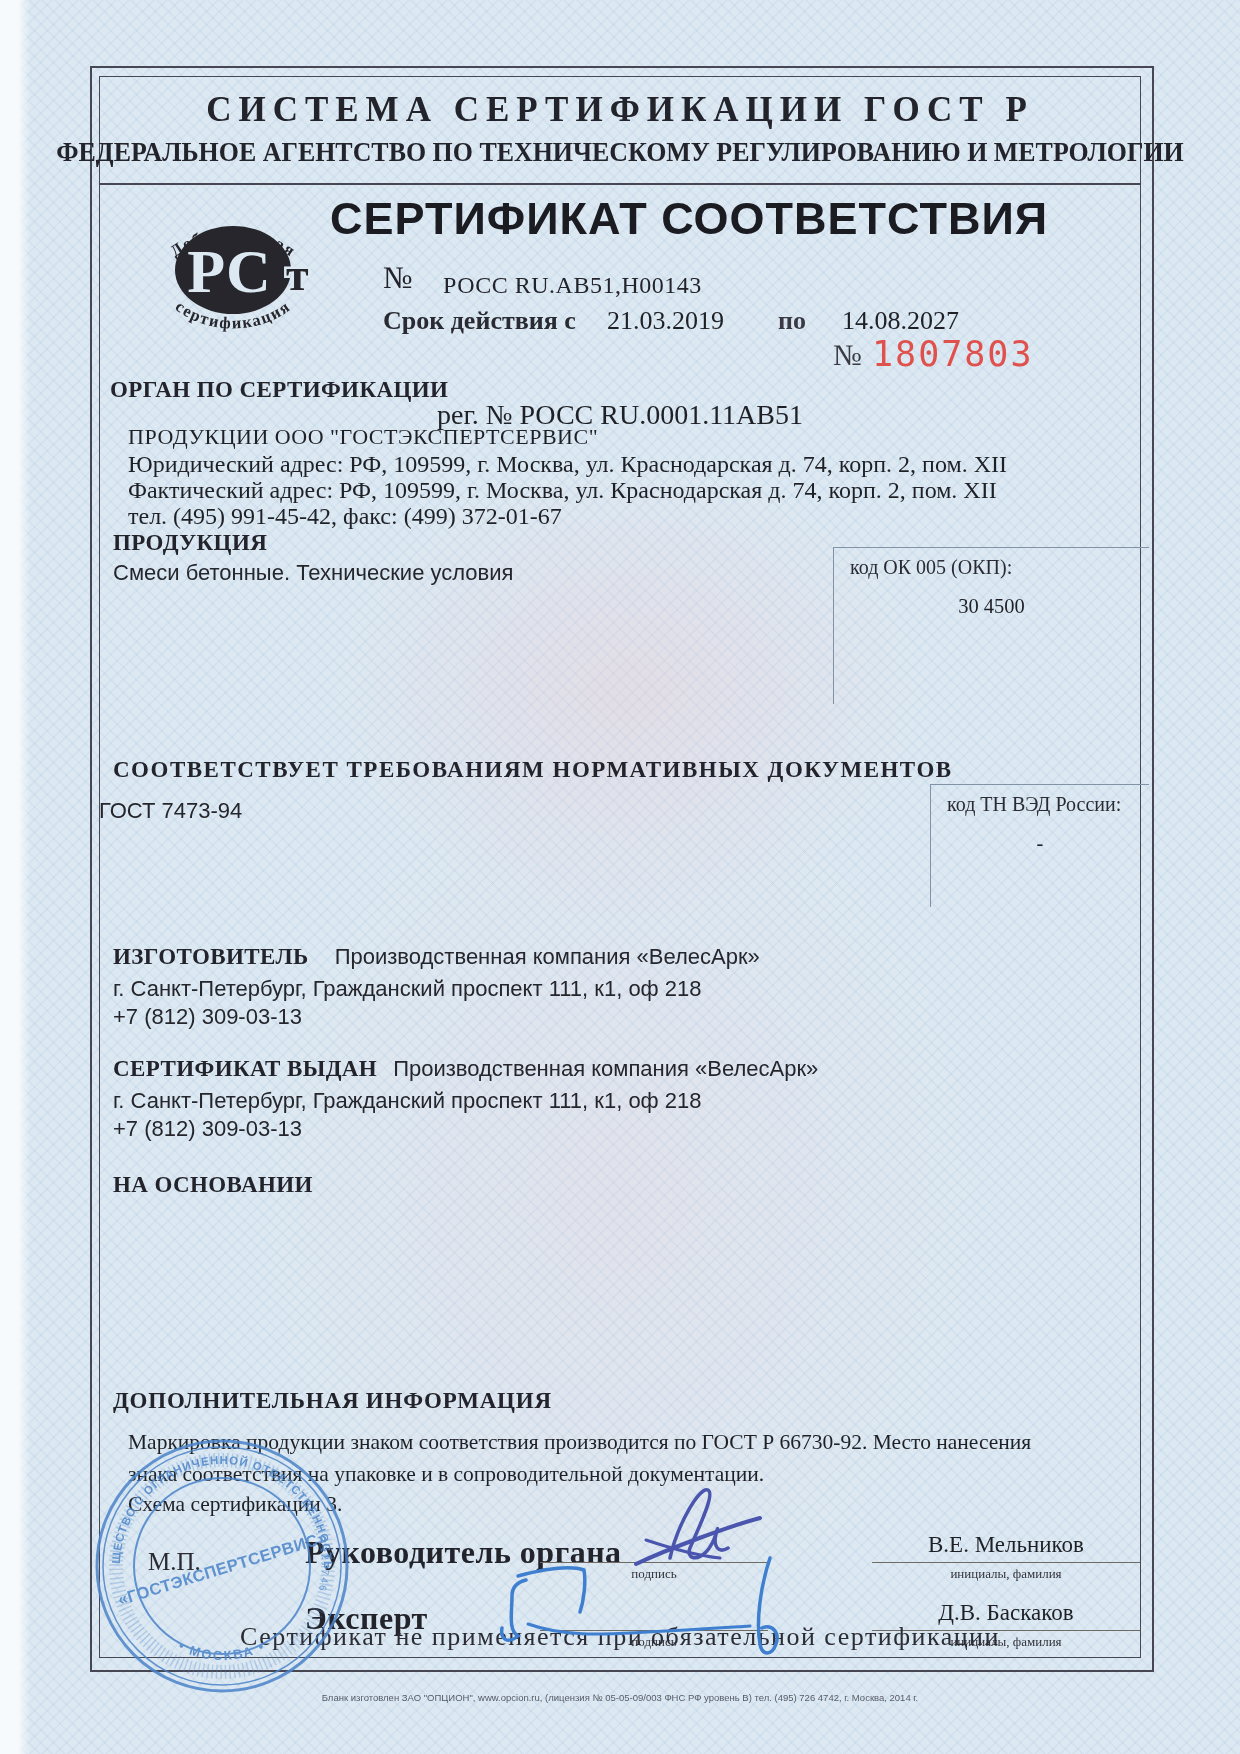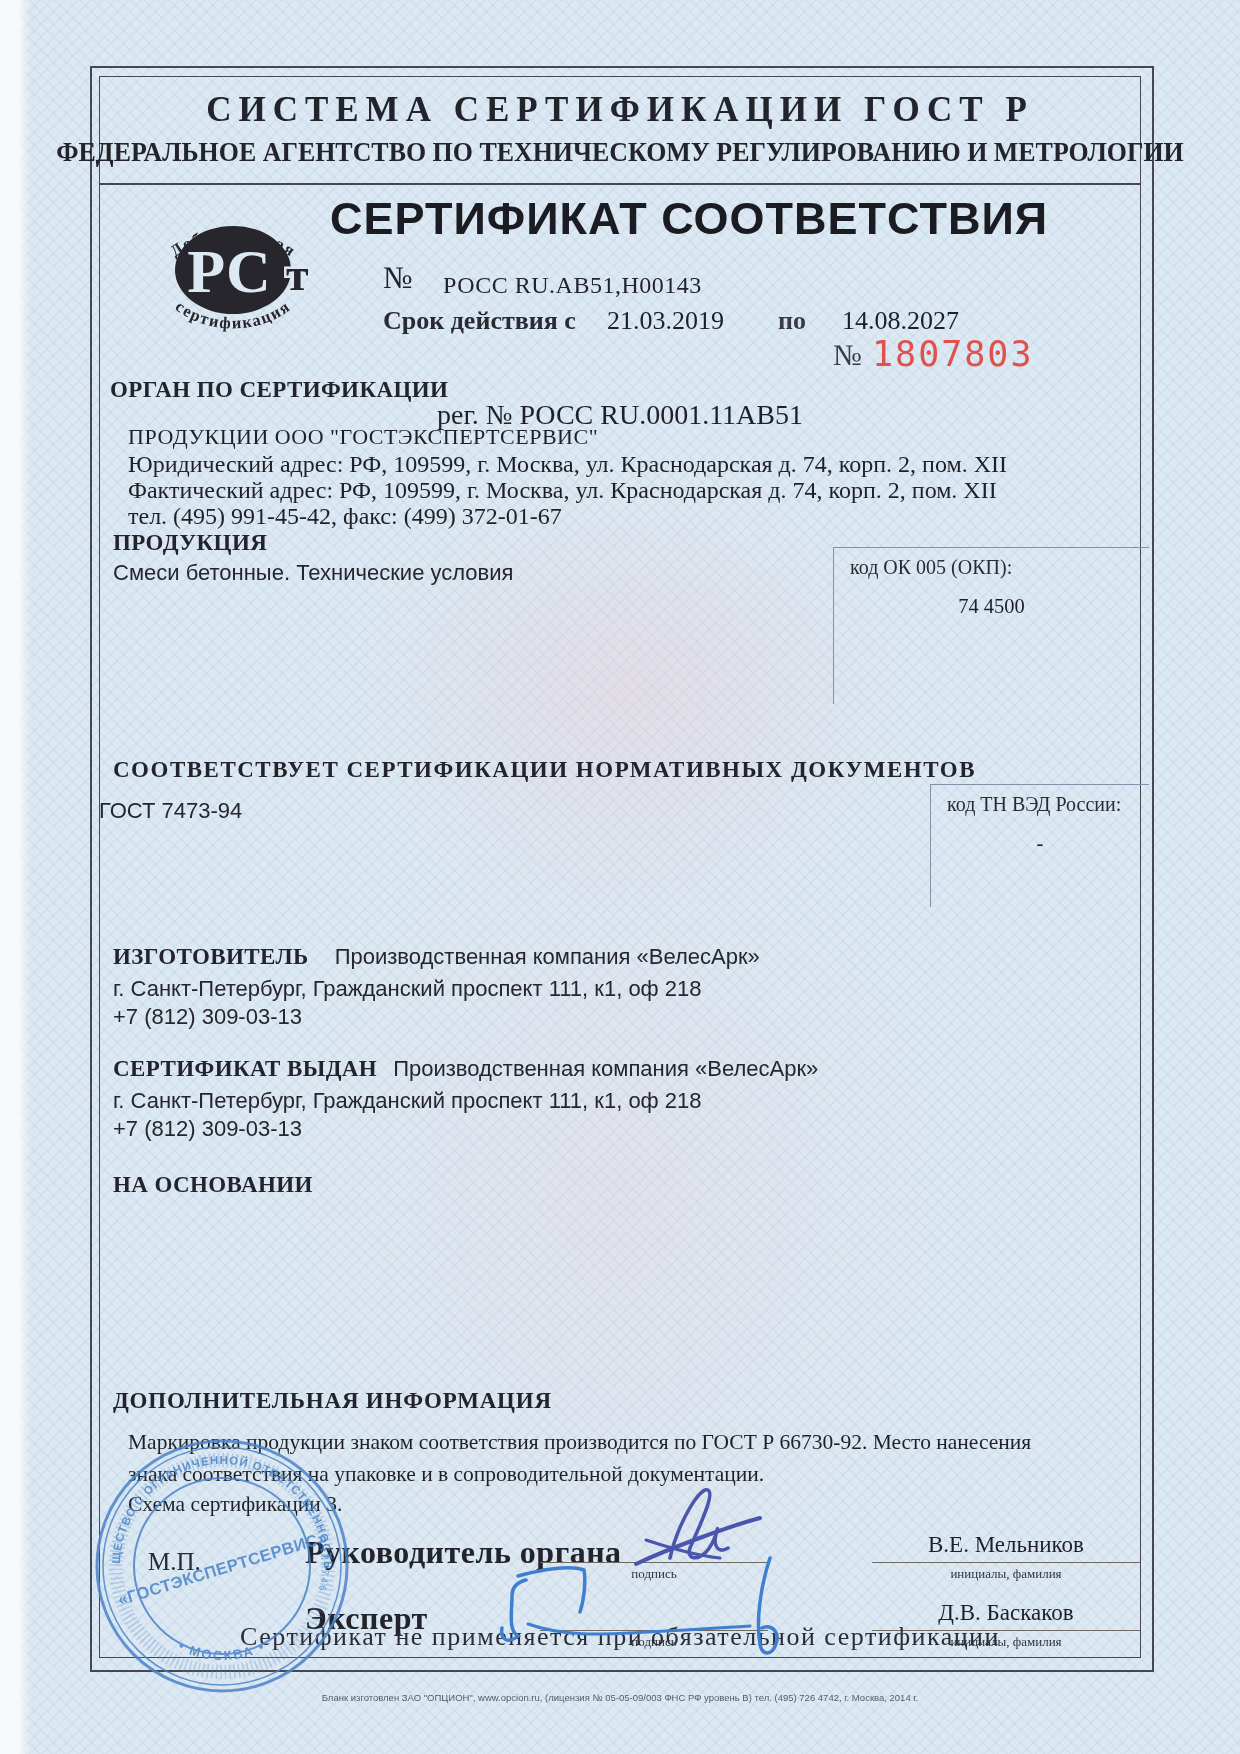--- a/index.html
+++ b/index.html
@@ -131,24 +131,24 @@
   <div class="abs org-name">ПРОДУКЦИИ ООО "ГОСТЭКСПЕРТСЕРВИС"</div>
   <div class="abs body-serif org-legal">Юридический адрес: РФ, 109599, г. Москва, ул. Краснодарская д. 74, корп. 2, пом. XII</div>
   <div class="abs body-serif org-actual">Фактический адрес: РФ, 109599, г. Москва, ул. Краснодарская д. 74, корп. 2, пом. XII</div>
   <div class="abs body-serif org-phone">тел. (495) 991-45-42, факс: (499) 372-01-67</div>
 
   <div class="abs h1 product-heading">ПРОДУКЦИЯ</div>
   <div class="abs sans product-name">Смеси бетонные. Технические условия</div>
 
   <div class="abs code-box okp-box">
     <div class="code-label">код ОК 005 (ОКП):</div>
-    <div class="code-value">74 4500</div>
-  </div>
-
-  <div class="abs h1 conf-heading">СООТВЕТСТВУЕТ СЕРТИФИКАЦИИ НОРМАТИВНЫХ ДОКУМЕНТОВ</div>
+    <div class="code-value">30 4500</div>
+  </div>
+
+  <div class="abs h1 conf-heading">СООТВЕТСТВУЕТ ТРЕБОВАНИЯМ НОРМАТИВНЫХ ДОКУМЕНТОВ</div>
   <div class="abs sans standard">ГОСТ 7473-94</div>
 
   <div class="abs code-box tnved-box">
     <div class="code-label">код ТН ВЭД России:</div>
     <div class="code-value">-</div>
   </div>
 
   <div class="abs mfr-line">
     <span class="inline-h">ИЗГОТОВИТЕЛЬ</span>
     <span class="inline-sans" style="margin-left:22px;">Производственная компания «ВелесАрк»</span>

